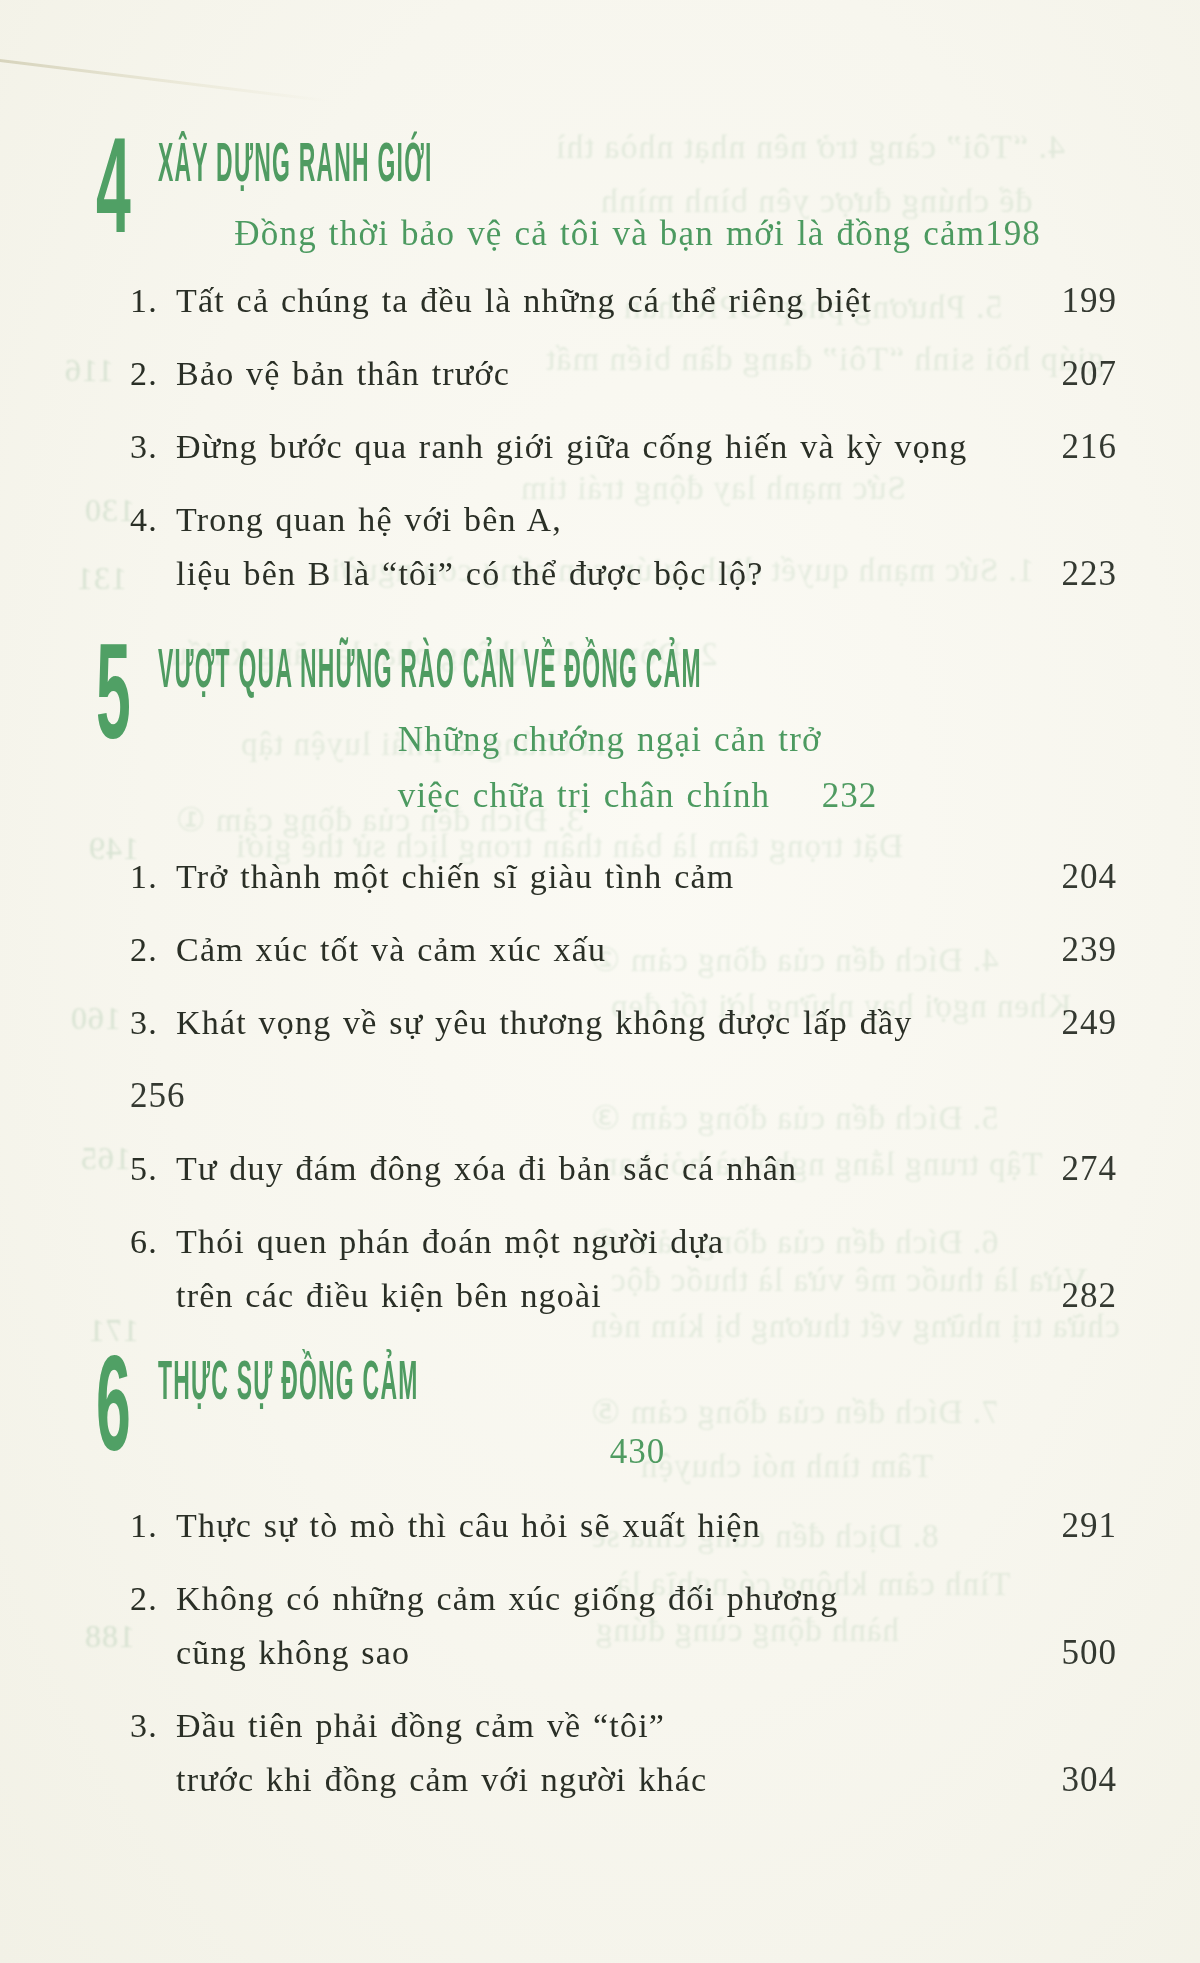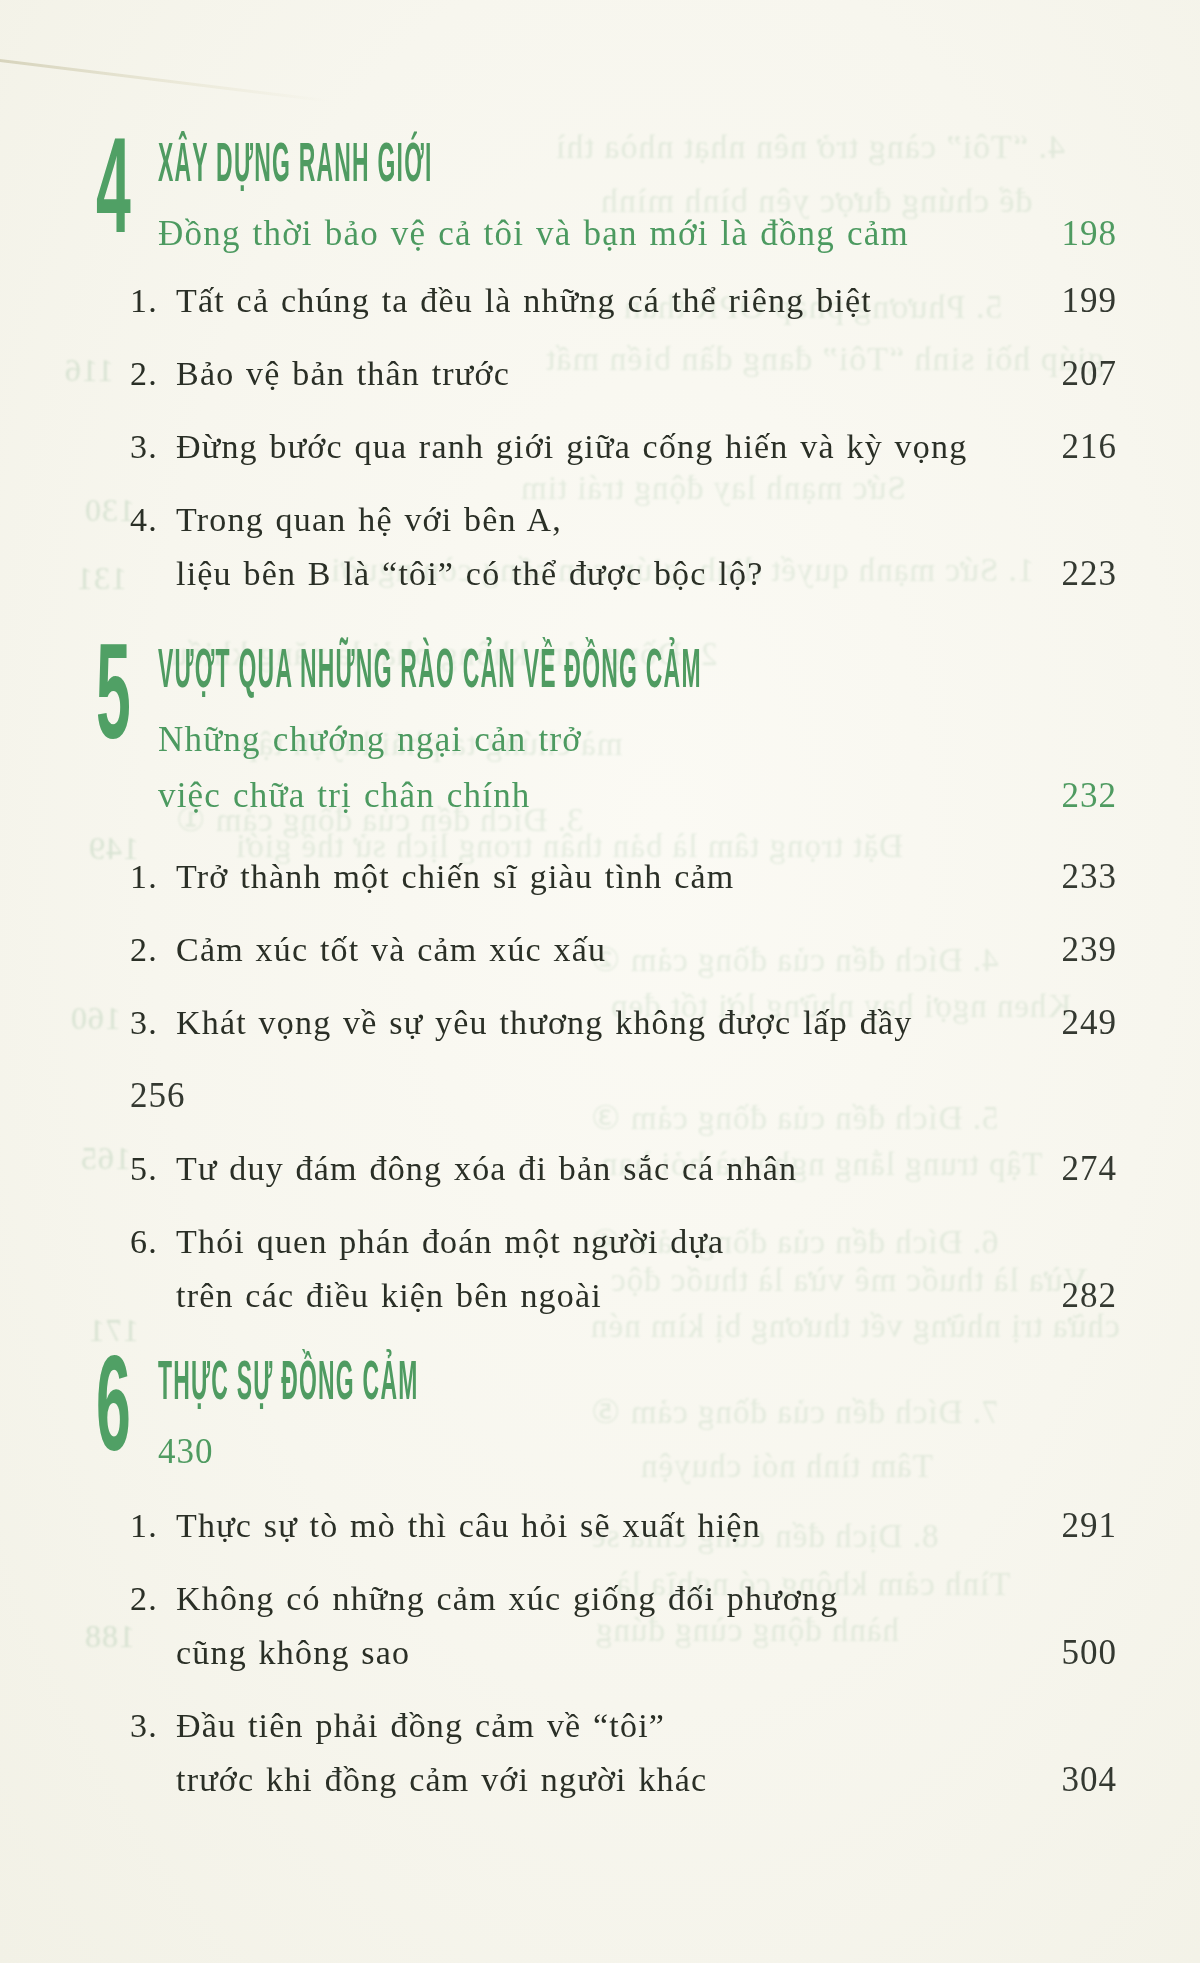--- a/index.html
+++ b/index.html
@@ -44,21 +44,21 @@
   .chap-main{flex:1;min-width:0;}
   .chap-title{position:relative;height:58px;}
   .title-scale{
     position:absolute;left:0;bottom:2px;
     font-family:"Liberation Sans","DejaVu Sans",sans-serif;
     font-weight:700;font-size:37px;line-height:1;
     letter-spacing:2px;white-space:nowrap;
     color:#4f9b61;
     transform:scale(0.62,1.5);transform-origin:left bottom;
   }
-  .sub-row{display:flex;justify-content:space-between;align-items:flex-end;margin-top:14px;}
+  .sub-row{display:flex;justify-content:center;align-items:flex-end;margin-top:14px;}
   .subs{min-width:0;}
   .sub-line{
     font-size:35px;line-height:56px;color:#4c9a60;
     letter-spacing:1.2px;word-spacing:2px;white-space:nowrap;
   }
   .sub-row .pageno{line-height:56px;}
 
   
   .items{margin-left:34px;font-family:Liberation Serif, serif;}
   .mt14{margin-top:14px;} .mt21{margin-top:21px;} .mt22{margin-top:28px;}
@@ -171,21 +171,21 @@
           </div>
           <div class="pageno green">232</div>
         </div>
       </div>
     </div>
     <div class="items mt22">
       <div class="item">
         <div class="item-left">
             <div class="line"><span class="inum">1.</span><span class="itxt">Trở thành một chiến sĩ giàu tình cảm</span></div>
           </div>
-        <div class="pageno">233</div>
+        <div class="pageno">204</div>
       </div>
       <div class="item">
         <div class="item-left">
             <div class="line"><span class="inum">2.</span><span class="itxt">Cảm xúc tốt và cảm xúc xấu</span></div>
           </div>
         <div class="pageno">239</div>
       </div>
       <div class="item">
         <div class="item-left">
             <div class="line"><span class="inum">3.</span><span class="itxt">Khát vọng về sự yêu thương không được lấp đầy</span></div>

